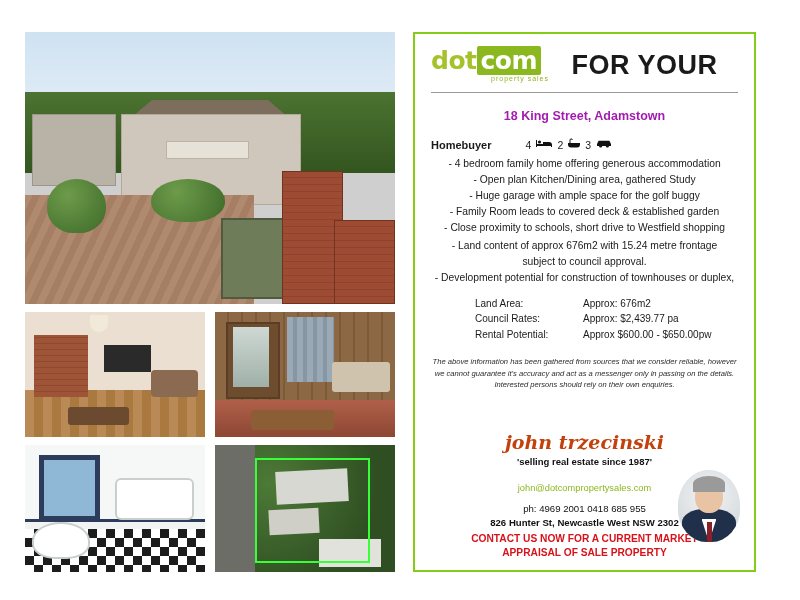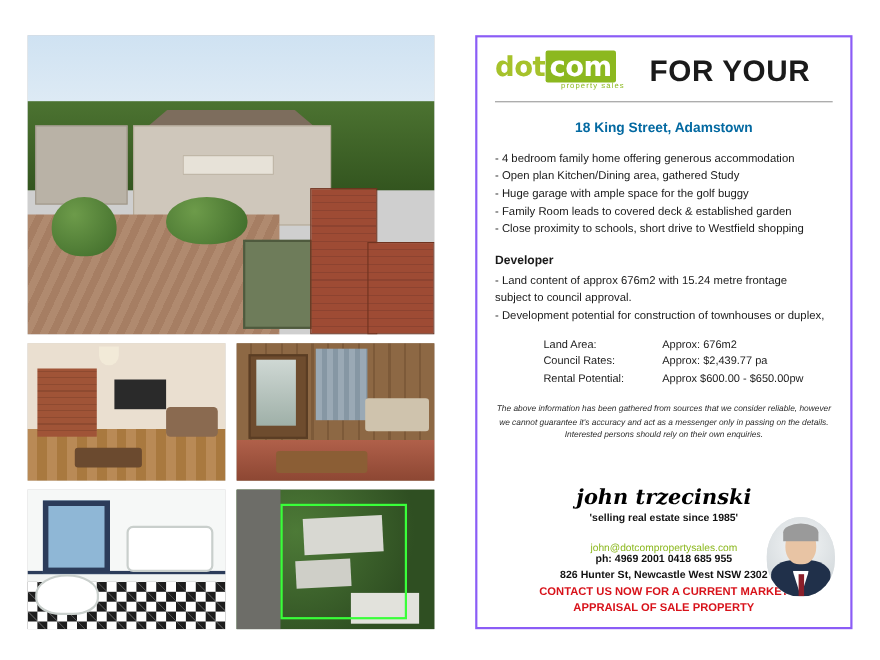--- a/index.html
+++ b/index.html
@@ -147,25 +147,25 @@
   .aerial-roof3 { position:absolute; left:58%; bottom:4%; width:34%; height:22%;
       background:#e2e2dc; }
   .aerial-street { position:absolute; left:0; bottom:0; width:22%; height:100%;
       background:#6d6d68; }
   .aerial-outline { position:absolute; left:22%; top:10%; width:62%; height:80%;
       border:2px solid #39ff39; }
 
   
   .panel {
     position: absolute;
-    left: 432px;
+    left: 413px;
     top: 32px;
     width: 343px;
     height: 540px;
-    border: 2px solid #8b5cf6;
+    border: 2px solid #84cc16;
     background: #ffffff;
     box-sizing: border-box;
   }
   .panel-head {
     display: flex;
     align-items: center;
     padding: 14px 16px 8px 16px;
   }
   .logo { width: 120px; }
   .logo-main {
@@ -201,21 +201,21 @@
   }
   .rule {
     height: 1px;
     background: #9a9a9a;
     margin: 2px 16px 0 16px;
   }
   .address {
     text-align: center;
     font-size: 12.5px;
     font-weight: bold;
-    color: #0369a1;
+    color: #a21caf;
     margin: 16px 0 14px 0;
   }
   .body {
     padding: 0 16px;
     font-size: 10.3px;
     color: #1a1a1a;
     line-height: 1.55;
   }
   .sec-head {
     font-weight: bold;
@@ -227,21 +227,21 @@
   .feat {
     display: flex;
     align-items: center;
     gap: 4px;
     font-size: 10.5px;
     font-weight: normal;
     margin-left: 26px;
   }
   .feat .num { font-weight: normal; }
   .icon-bed, .icon-bath, .icon-car { display:inline-block; }
-  .bullets { margin: 2px 0 0 0; padding: 0; list-style: none; }
+  .bullets { margin: 2px 0 0 0; padding: 0; list-style: none; text-align: center; }
   .bullets li { white-space: nowrap; }
   .sec-dev { margin-top: 12px; }
   .facts {
     margin: 10px 0 0 44px;
     font-size: 10px;
   }
   .facts-row { display: flex; }
   .facts-label { width: 108px; }
   .disclaimer {
     margin: 14px 16px 0 16px;
@@ -254,37 +254,37 @@
   .agent {
     position: absolute;
     left: 0; right: 0; bottom: 10px;
     text-align: center;
   }
   .agent-name {
     font-family: "DejaVu Serif", serif;
     font-style: italic;
     font-weight: bold;
     font-size: 19px;
-    color: #000000;
+    color: #c2410c;
   }
   .agent-tag {
     font-size: 9.5px;
     font-weight: bold;
     color: #111;
     margin-top: 3px;
   }
   .agent-email {
     font-size: 9.3px;
     color: #8cb81f;
     margin-top: 16px;
   }
   .agent-ph {
     font-size: 9.6px;
-    font-weight: bold;
-    margin-top: 0;
+    font-weight: normal;
+    margin-top: 10px;
     color: #111;
   }
   .agent-addr {
     font-size: 9.6px;
     font-weight: bold;
     margin-top: 3px;
     color: #111;
   }
   .cta {
     font-size: 10.2px;
@@ -395,30 +395,54 @@
       </div>
       <div class="forsale">FOR YOUR</div>
     </div>
 
     <div class="rule"></div>
 
     <div class="address">18 King Street, Adamstown</div>
 
     <div class="body">
 
+      <div class="sec-head">
+        <span>Homebuyer</span>
+        <span class="feat">
+          <span class="num">4</span>
+          <span class="icon-bed">
+            <svg width="18" height="11" viewBox="0 0 18 11">
+              <path d="M1 9V2h1v4h6V4h6a3 3 0 0 1 3 3v2h-1V8H2v1z" fill="#111"></path>
+              <circle cx="4.5" cy="4" r="1.6" fill="#111"></circle>
+            </svg>
+          </span>
+          <span class="num">2</span>
+          <span class="icon-bath">
+            <svg width="14" height="11" viewBox="0 0 14 11">
+              <path d="M1 5h12v1.5a3 3 0 0 1-3 3H4a3 3 0 0 1-3-3z" fill="#111"></path>
+              <path d="M3 5V2.2A1.2 1.2 0 0 1 5.4 2" stroke="#111" stroke-width="1" fill="none"></path>
+            </svg>
+          </span>
+          <span class="num">3</span>
+          <span class="icon-car">
+            <svg width="18" height="11" viewBox="0 0 18 11">
+              <path d="M2 8V6l1.6-3.2h10.8L16 6v2h-2a1.6 1.6 0 0 1-3.2 0H7.2A1.6 1.6 0 0 1 4 8z" fill="#111"></path>
+            </svg>
+          </span>
+        </span>
+      </div>
 
       <ul class="bullets">
         <li>- 4 bedroom family home offering generous accommodation</li>
         <li>- Open plan Kitchen/Dining area, gathered Study</li>
         <li>- Huge garage with ample space for the golf buggy</li>
         <li>- Family Room leads to covered deck &amp; established garden</li>
         <li>- Close proximity to schools, short drive to Westfield shopping</li>
       </ul>
 
-      <div class="sec-head sec-dev">Developer</div>
       <ul class="bullets">
         <li>- Land content of approx 676m2 with 15.24 metre frontage</li>
         <li>  subject to council approval.</li>
         <li>- Development potential for construction of townhouses or duplex,</li>
       </ul>
 
       <div class="facts">
         <div class="facts-row">
           <span class="facts-label">Land Area:</span>
           <span>Approx: 676m2</span>
@@ -431,21 +455,21 @@
           <span class="facts-label">Rental Potential:</span>
           <span>Approx $600.00 - $650.00pw</span>
         </div>
       </div>
     </div>
 
     <div class="disclaimer">The above information has been gathered from sources that we consider reliable, however we cannot guarantee it's accuracy and act as a messenger only in passing on the details. Interested persons should rely on their own enquiries.</div>
 
     <div class="agent">
       <div class="agent-name">john trzecinski</div>
-      <div class="agent-tag">'selling real estate since 1985'</div>
+      <div class="agent-tag">'selling real estate since 1987'</div>
       <div class="agent-email">john@dotcompropertysales.com</div>
       <div class="agent-ph">ph: 4969 2001        0418 685 955</div>
       <div class="agent-addr">826 Hunter St, Newcastle West NSW 2302</div>
       <div class="cta">
         <div>CONTACT US NOW FOR A CURRENT MARKET</div>
         <div>APPRAISAL OF SALE PROPERTY</div>
       </div>
     </div>
 
     <div class="portrait">

